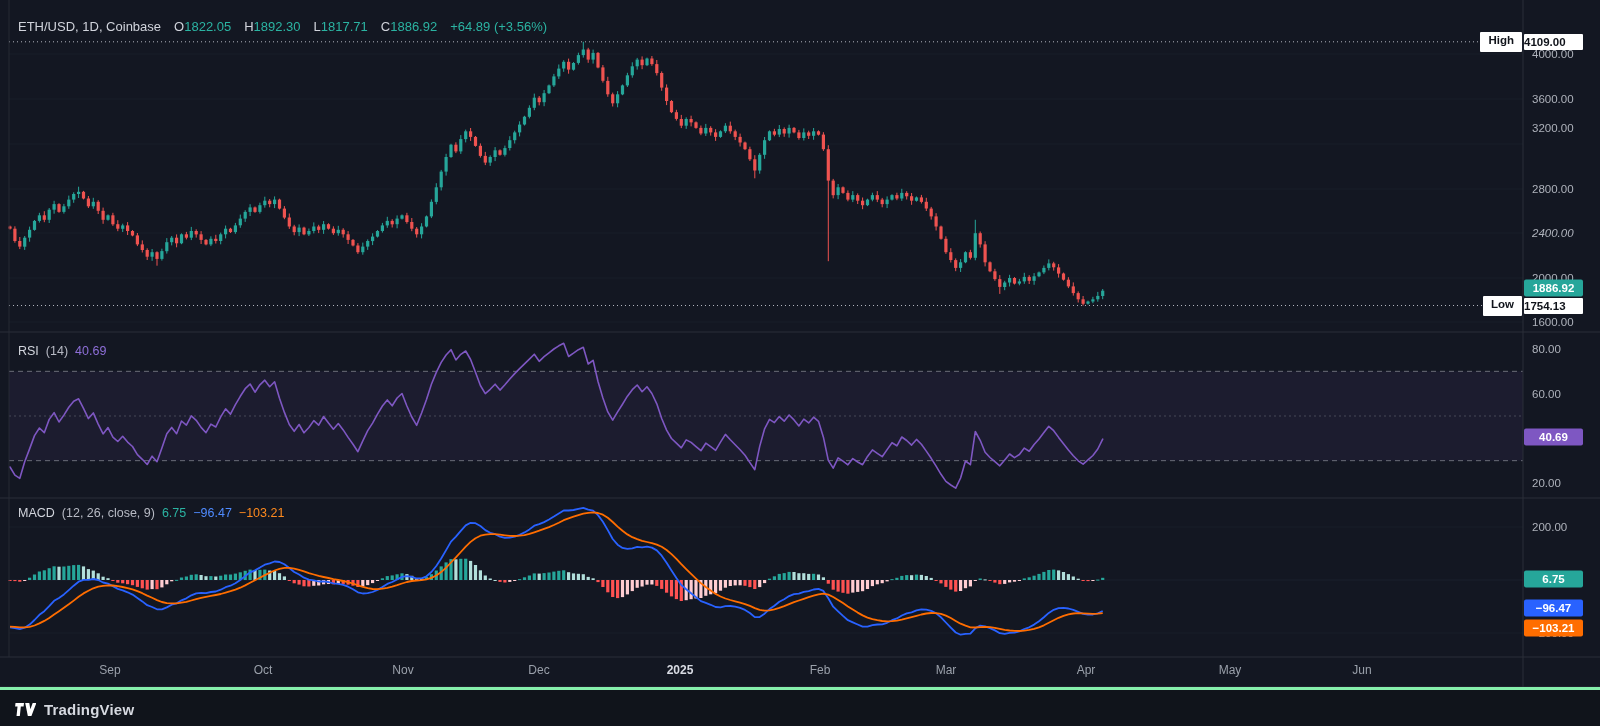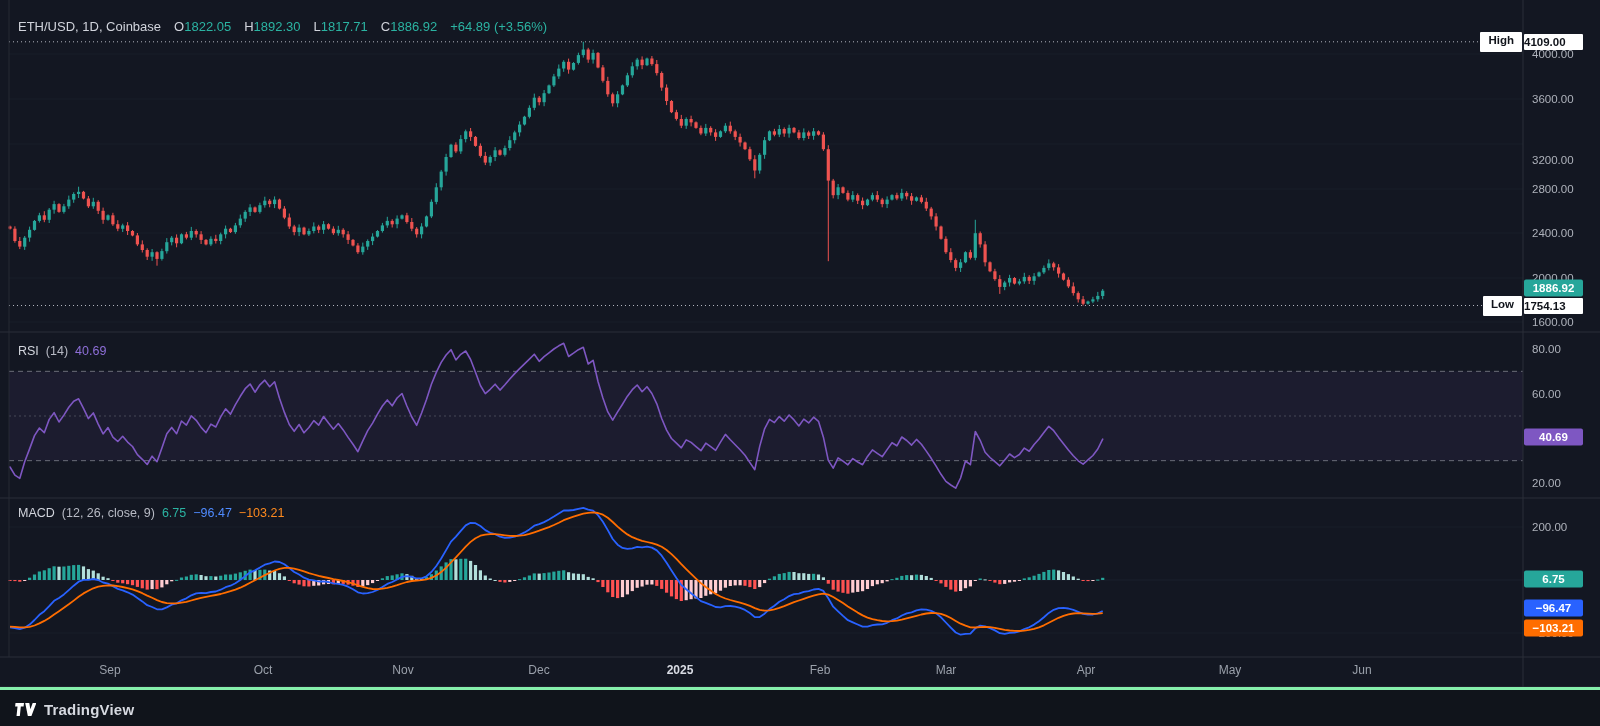--- a/index.html
+++ b/index.html
@@ -767,23 +767,23 @@
     <span>MACD</span>
     <span class="params">(12, 26, close, 9)</span>
     <span class="val-g">6.75</span>
     <span class="val-b">−96.47</span>
     <span class="val-o">−103.21</span>
   </div>
 
   <div id="price-scale">
       <div class="axis-label" style="top: 54px;">4000.00</div>
       <div class="axis-label" style="top: 99px;">3600.00</div>
-      <div class="axis-label" style="top: 160px;">3200.00</div>
+      <div class="axis-label" style="top: 128px;">3200.00</div>
       <div class="axis-label" style="top: 189px;">2800.00</div>
-      <div class="axis-label" style="top: 233px;">2400.00</div>
+      <div class="axis-label" style="top: 233px; font-style: italic;">2400.00</div>
       <div class="axis-label" style="top: 278px;">2000.00</div>
       <div class="axis-label" style="top: 322px;">1600.00</div>
       <div class="axis-label" style="top: 349px;">80.00</div>
       <div class="axis-label" style="top: 394px;">60.00</div>
       <div class="axis-label" style="top: 483px;">20.00</div>
       <div class="axis-label" style="top: 527px;">200.00</div>
       <div class="axis-label" style="top: 633px;">−200.00</div>
     </div>
 
   <div class="marker-row" style="right:17px;top:42px;">

